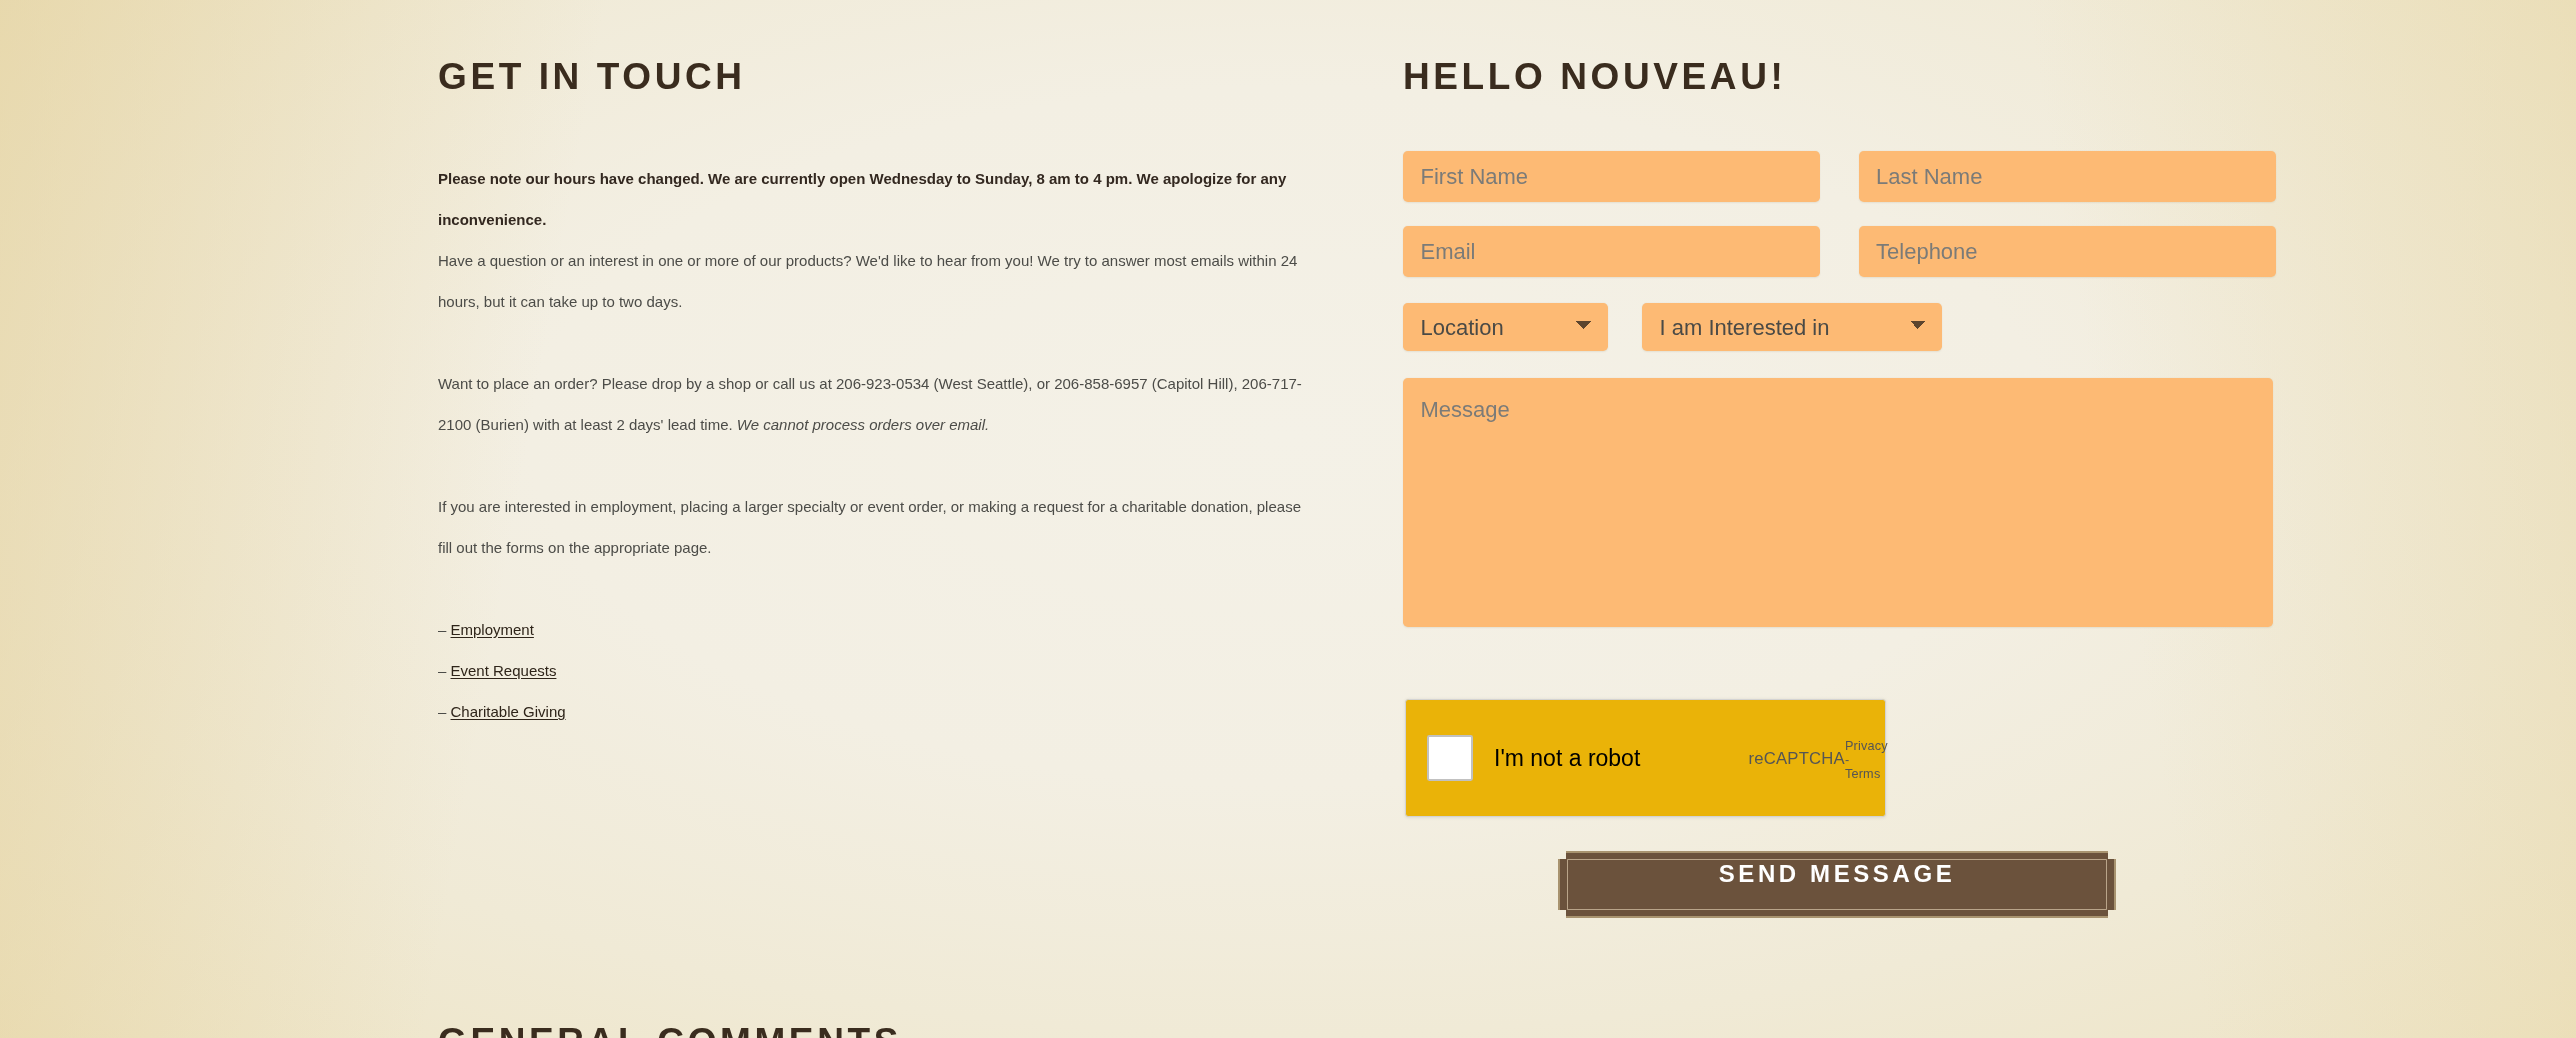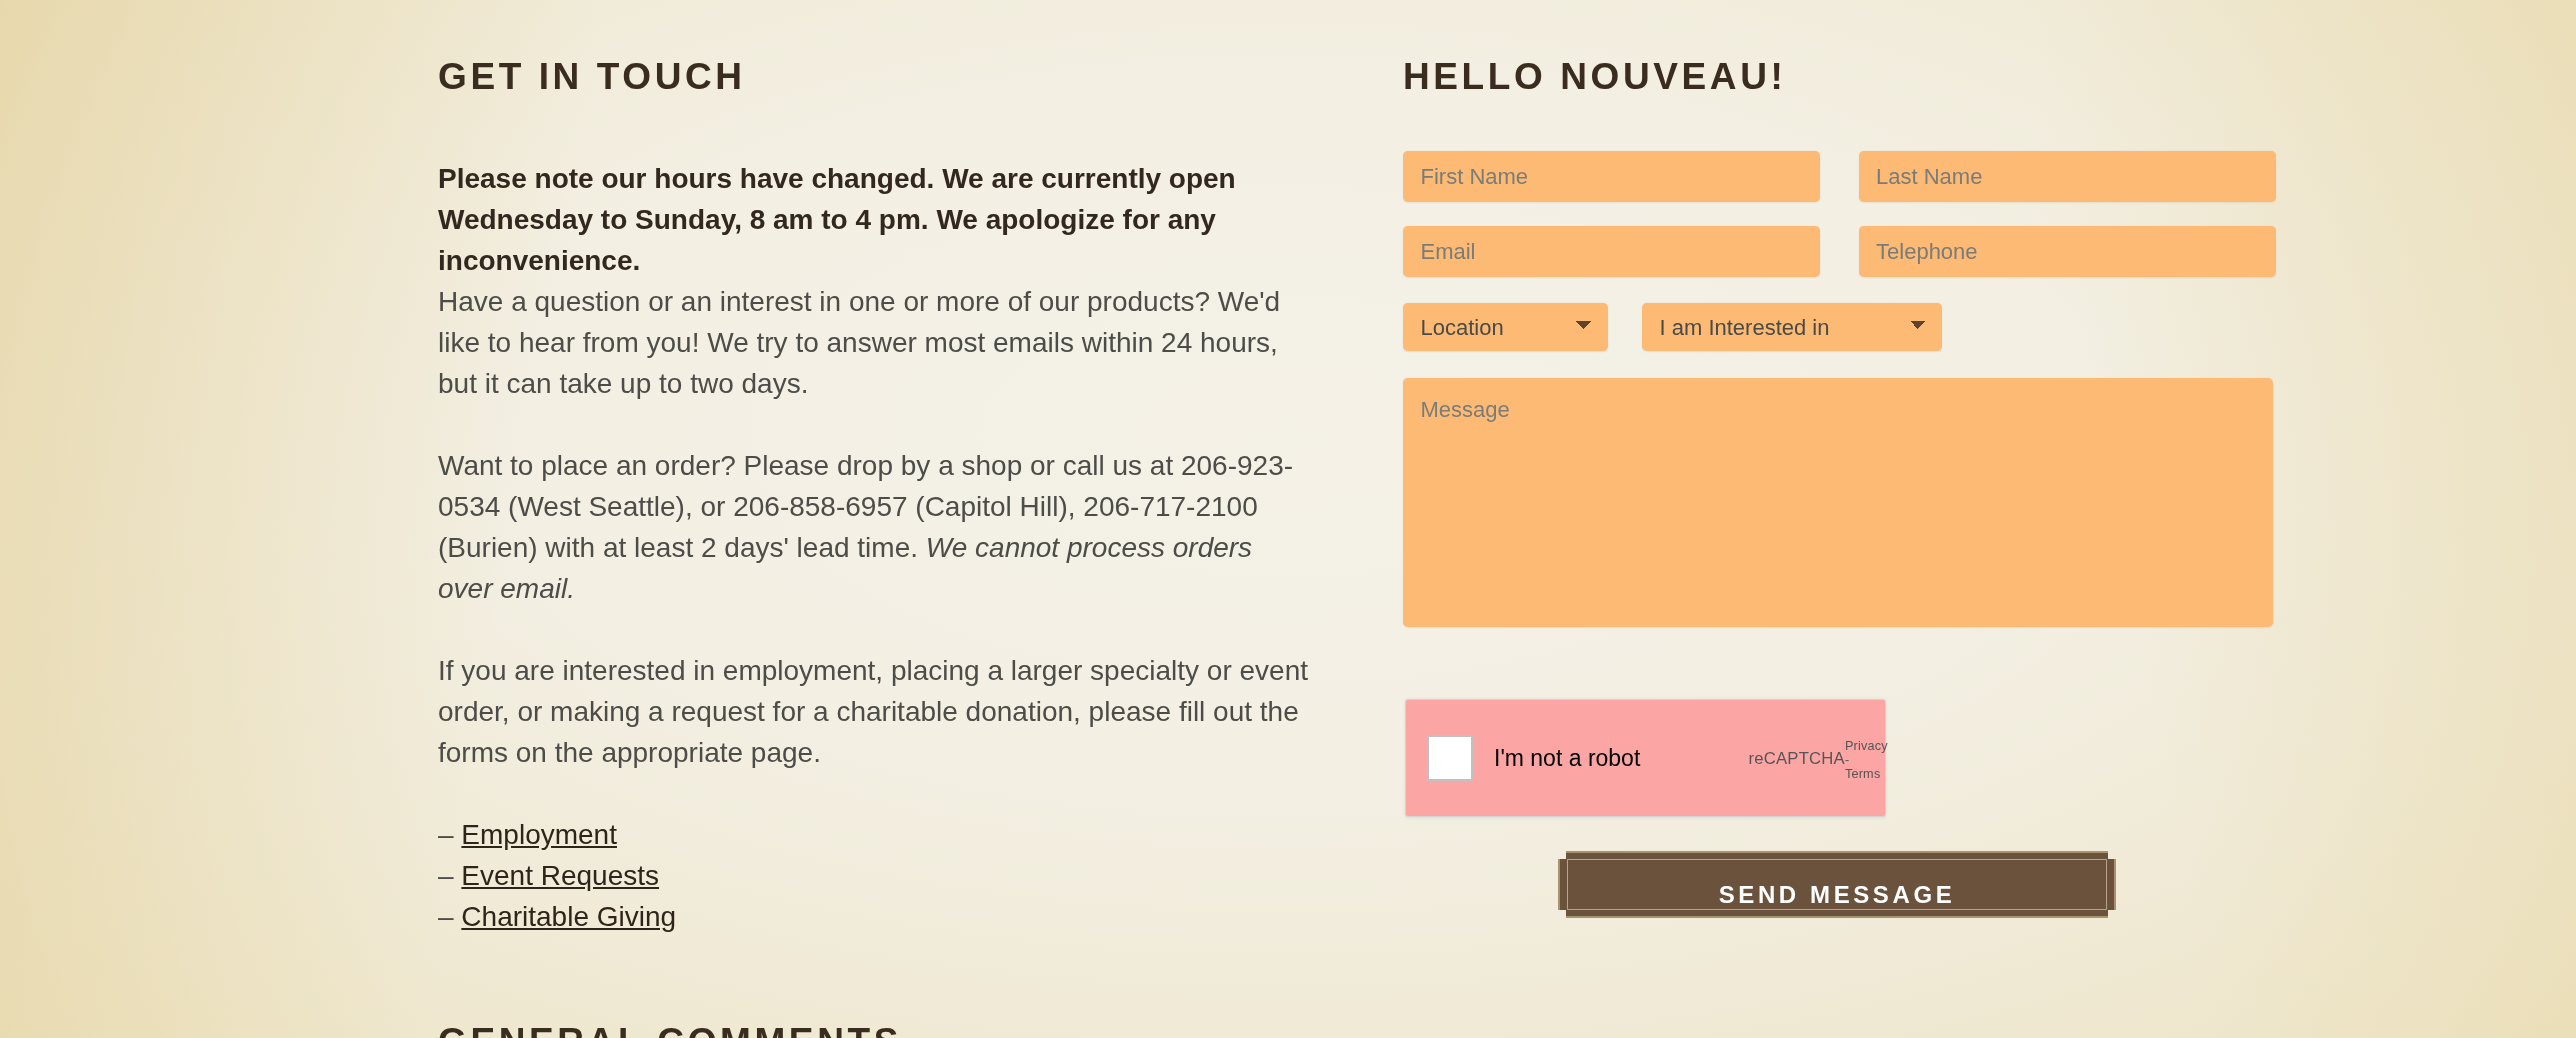--- a/index.html
+++ b/index.html
@@ -43,21 +43,21 @@
     font-weight: 700;
     color: #3a2c1e;
     font-family: "Liberation Sans", sans-serif;
     line-height: 1.1;
   }
   .left-title  { position:absolute; left:438px;  top:57px; }
   .right-title { position:absolute; left:1403px; top:57px; }
 
   p.body {
     margin: 0;
-    font-size: 28px;
+    font-size: 15px;
     line-height: 41px;
     color: #4c4c48;
     font-family: "Liberation Sans", sans-serif;
   }
   p.body.strong { color:#332820; font-weight:700; }
   p.body em { font-style: italic; }
   .gap { height: 41px; }
 
   a.inline-link {
     color:#2e2419;
@@ -110,21 +110,21 @@
     resize: none;
     line-height: 1.3;
     overflow: hidden;
   }
   .ta-wrap { position:relative; }
 
   
   .recaptcha {
     position:absolute; left:1405px; top:699px;
     width: 481px; height: 118px;
-    background:#fca5a5;
+    background:#eab308;
     border:0.8px solid #d3d3d3;
     border-radius:3.2px;
     box-shadow: 0 0.8px 3.2px rgba(0,0,0,.08);
     display:flex; align-items:center;
     font-family:"Liberation Sans", sans-serif;
   }
   .rc-box {
     width: 46px; height: 46px;
     background:#fff;
     border: 2.4px solid #c1c1c1;
@@ -161,21 +161,21 @@
       0 8px, 8px 8px, 8px 0,
       calc(100% - 8px) 0, calc(100% - 8px) 8px, 100% 8px,
       100% calc(100% - 8px), calc(100% - 8px) calc(100% - 8px),
       calc(100% - 8px) 100%, 8px 100%, 8px calc(100% - 8px), 0 calc(100% - 8px)
     );
   }
   .send-inner2 {
     position:absolute; left:8.8px; top:8px; right:8.8px; bottom:8px;
     border: 1.6px solid #b9a489;
     border-radius: 0.8px;
-    display:flex; align-items:flex-end; justify-content:center;
+    display:flex; align-items:flex-start; justify-content:center;
   }
   .send-label {
     color:#fff;
     font-size: 24px;
     font-weight: 700;
     letter-spacing: 3.6px;
     font-family:"Liberation Sans", sans-serif;
   }
 
   

